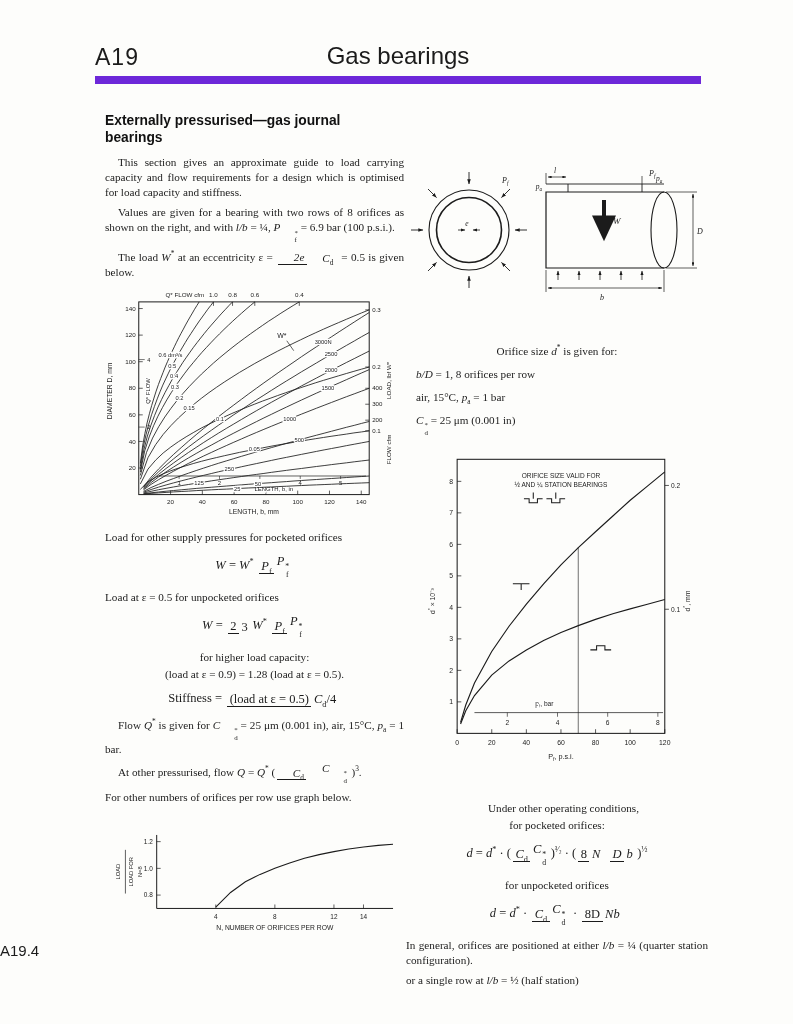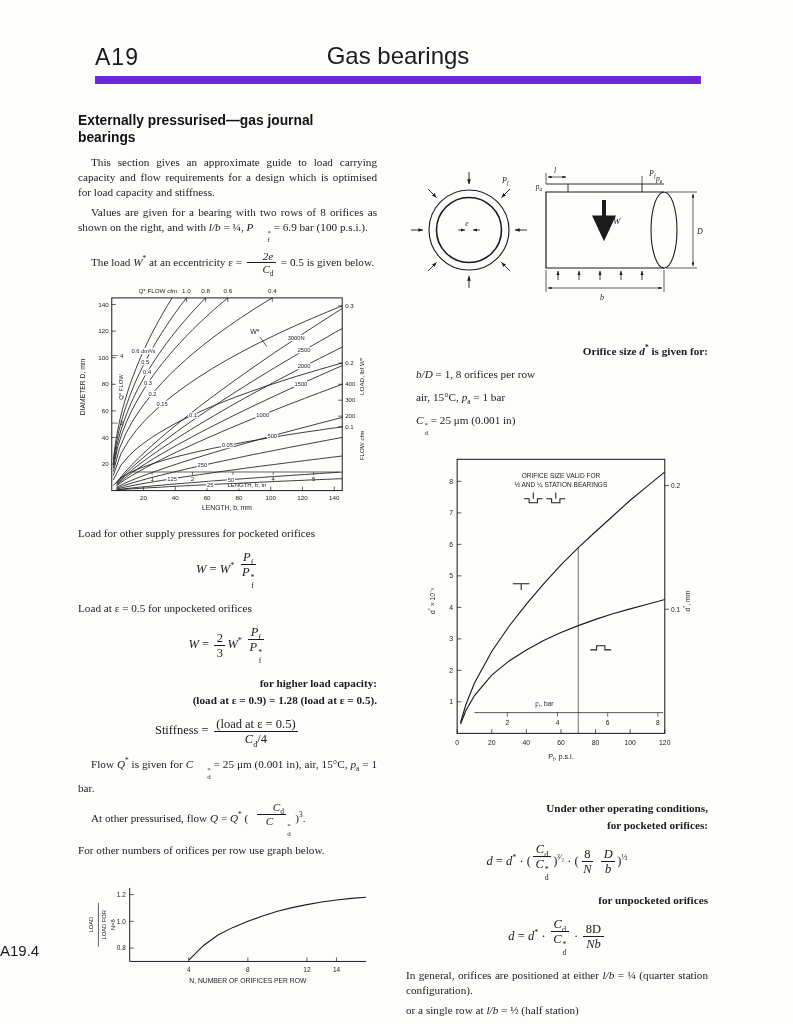--- a/index.html
+++ b/index.html
@@ -2,35 +2,35 @@
 <html><head>
 <meta charset="utf-8">
 <style>
   html,body{margin:0;padding:0;background:#ffffff;}
   .page{position:relative;width:793px;height:1024px;background:#fdfdfb;color:#1b1b1b;
         font-family:"Liberation Serif", serif;overflow:hidden;}
   .page-header{position:absolute;left:95px;top:42px;width:606px;height:34px;
         border-bottom:8px solid #6d28d9;font-family:"Liberation Sans", sans-serif;}
   .page-code{position:absolute;left:0;top:2px;font-size:23px;letter-spacing:1px;}
   .page-title{position:absolute;left:50%;transform:translateX(-50%);top:0;font-size:24px;}
-  .col-left{position:absolute;left:78px;top:112px;width:299px;}
+  .col-left{position:absolute;left:105px;top:112px;width:299px;}
   .col-right{position:absolute;left:406px;top:146px;width:302px;}
   .heading{font-family:"Liberation Sans", sans-serif;font-weight:bold;font-size:13.8px;
         line-height:1.25;width:240px;margin:0 0 9px 0;color:#111;}
   .body{font-size:11.2px;line-height:1.34;text-align:justify;margin:0 0 5px 0;}
   .indent{text-indent:13px;}
   .cond{margin-left:10px;margin-bottom:2px;text-align:left;margin-top:8px;}
-  .tight{margin-bottom:2px;text-align:right;font-weight:bold;}
+  .tight{margin-bottom:2px;text-align:center;}
   .formula{font-size:12.5px;text-align:center;margin:9px 0 11px 0;}
   sup{font-size:66%;line-height:0;}
   sub{font-size:66%;line-height:0;}
   .var{font-style:italic;}
   .ss{display:inline-flex;flex-direction:column;font-size:62%;line-height:1.05;
       vertical-align:-0.5em;margin-left:1px;}
-  .frac{display:inline-flex;flex-direction:column;align-items:center;vertical-align:middle;
+  .frac{display:inline-flex;flex-direction:row;align-items:center;vertical-align:middle;
       margin:0 2px;line-height:1.12;text-align:center;}
   .fnum{border-bottom:1px solid #1b1b1b;padding:0 2.5px;}
   .fden{padding:0 2.5px;}
   svg{font-family:"Liberation Sans", sans-serif;display:block;}
   .chart1{width:298px;margin:6px 0 8px -2px;}
   .chart3{width:288px;margin:24px 0 0 6px;}
   .diagram{width:300px;margin:0 0 26px 0;}
   .chart2{width:272px;margin:14px 0 32px 20px;}
   .page-footer{position:absolute;left:0;top:942px;width:793px;
       font-family:"Liberation Sans", sans-serif;font-size:15px;}

